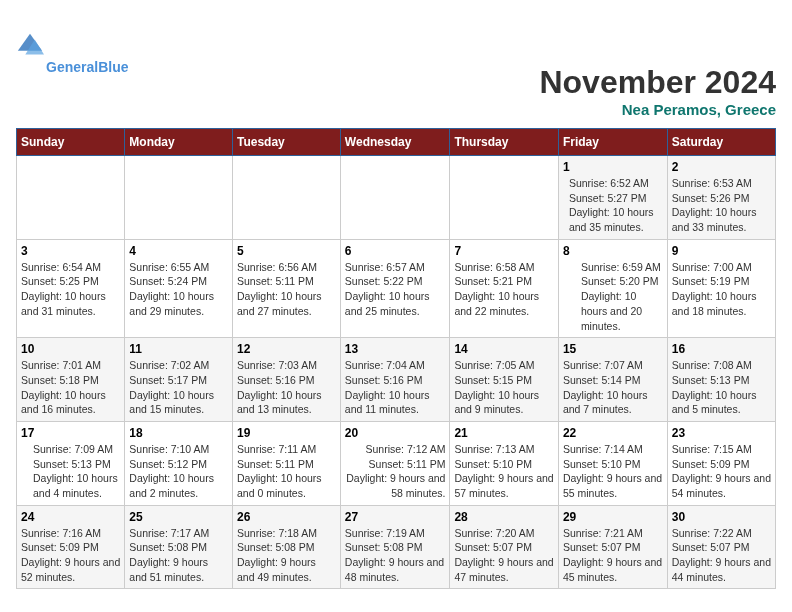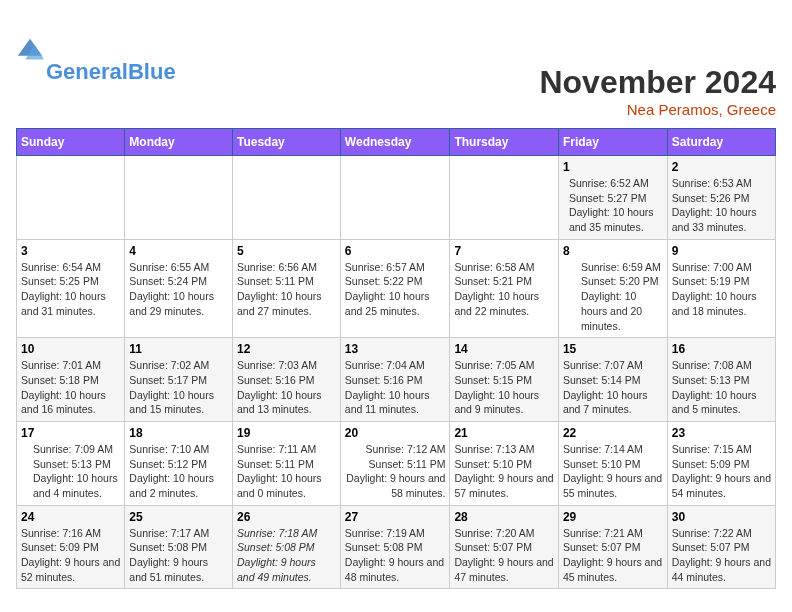--- a/index.html
+++ b/index.html
@@ -14,21 +14,21 @@
       display: flex;
       justify-content: space-between;
       align-items: flex-start;
       margin-bottom: 10px;
     }
     .logo {
       display: flex;
       align-items: center;
     }
     .logo-text {
-      font-size: 22px;
+      font-size: 14px;
       font-weight: bold;
       color: #333;
       line-height: 1.2;
       margin-top: 43px;
     }
     .logo-text span {
       color: #4a90d9;
     }
     .logo-icon {
       width: 28px;
@@ -39,21 +39,22 @@
       text-align: right;
       margin-top: 48px;
     }
     .month-title {
       font-size: 32px;
       font-weight: bold;
       color: #333;
     }
     .location {
       font-size: 15px;
-      color: #c2410c;
+      color: #0f766e;
+      font-weight: bold;
     }
     .calendar {
       width: 100%;
       border-collapse: collapse;
       font-size: 11px;
     }
     .calendar th {
       background-color: #3a7abf;
       color: #fff;
       padding: 6px 4px;
@@ -71,21 +72,21 @@
       background: #fff;
     }
     .calendar tr:nth-child(odd) td {
       background-color: #f5f5f5;
     }
     .calendar tr:nth-child(even) td {
       background-color: #fff;
     }
     
     .calendar thead tr th {
-      background-color: #8b5cf6;
+      background-color: #7f1d1d;
     }
     .day-num {
       font-weight: bold;
       font-size: 12px;
       display: block;
       margin-bottom: 2px;
     }
     .day-info {
       color: #333;
       font-size: 10.5px;
@@ -290,21 +291,21 @@
 Daylight: 9 hours and 52 minutes.</div>
         </td>
         <td>
           <span class="day-num">25</span>
           <div class="day-info" style="white-space: pre-line;">Sunrise: 7:17 AM
 Sunset: 5:08 PM
 Daylight: 9 hours and 51 minutes.</div>
         </td>
         <td>
           <span class="day-num">26</span>
-          <div class="day-info" style="white-space: pre-line; font-style: italic;">Sunrise: 7:18 AM
+          <div class="day-info" style="white-space: pre-line;">Sunrise: 7:18 AM
 Sunset: 5:08 PM
 Daylight: 9 hours and 49 minutes.</div>
         </td>
         <td>
           <span class="day-num">27</span>
           <div class="day-info" style="white-space: pre-line;">Sunrise: 7:19 AM
 Sunset: 5:08 PM
 Daylight: 9 hours and 48 minutes.</div>
         </td>
         <td>

